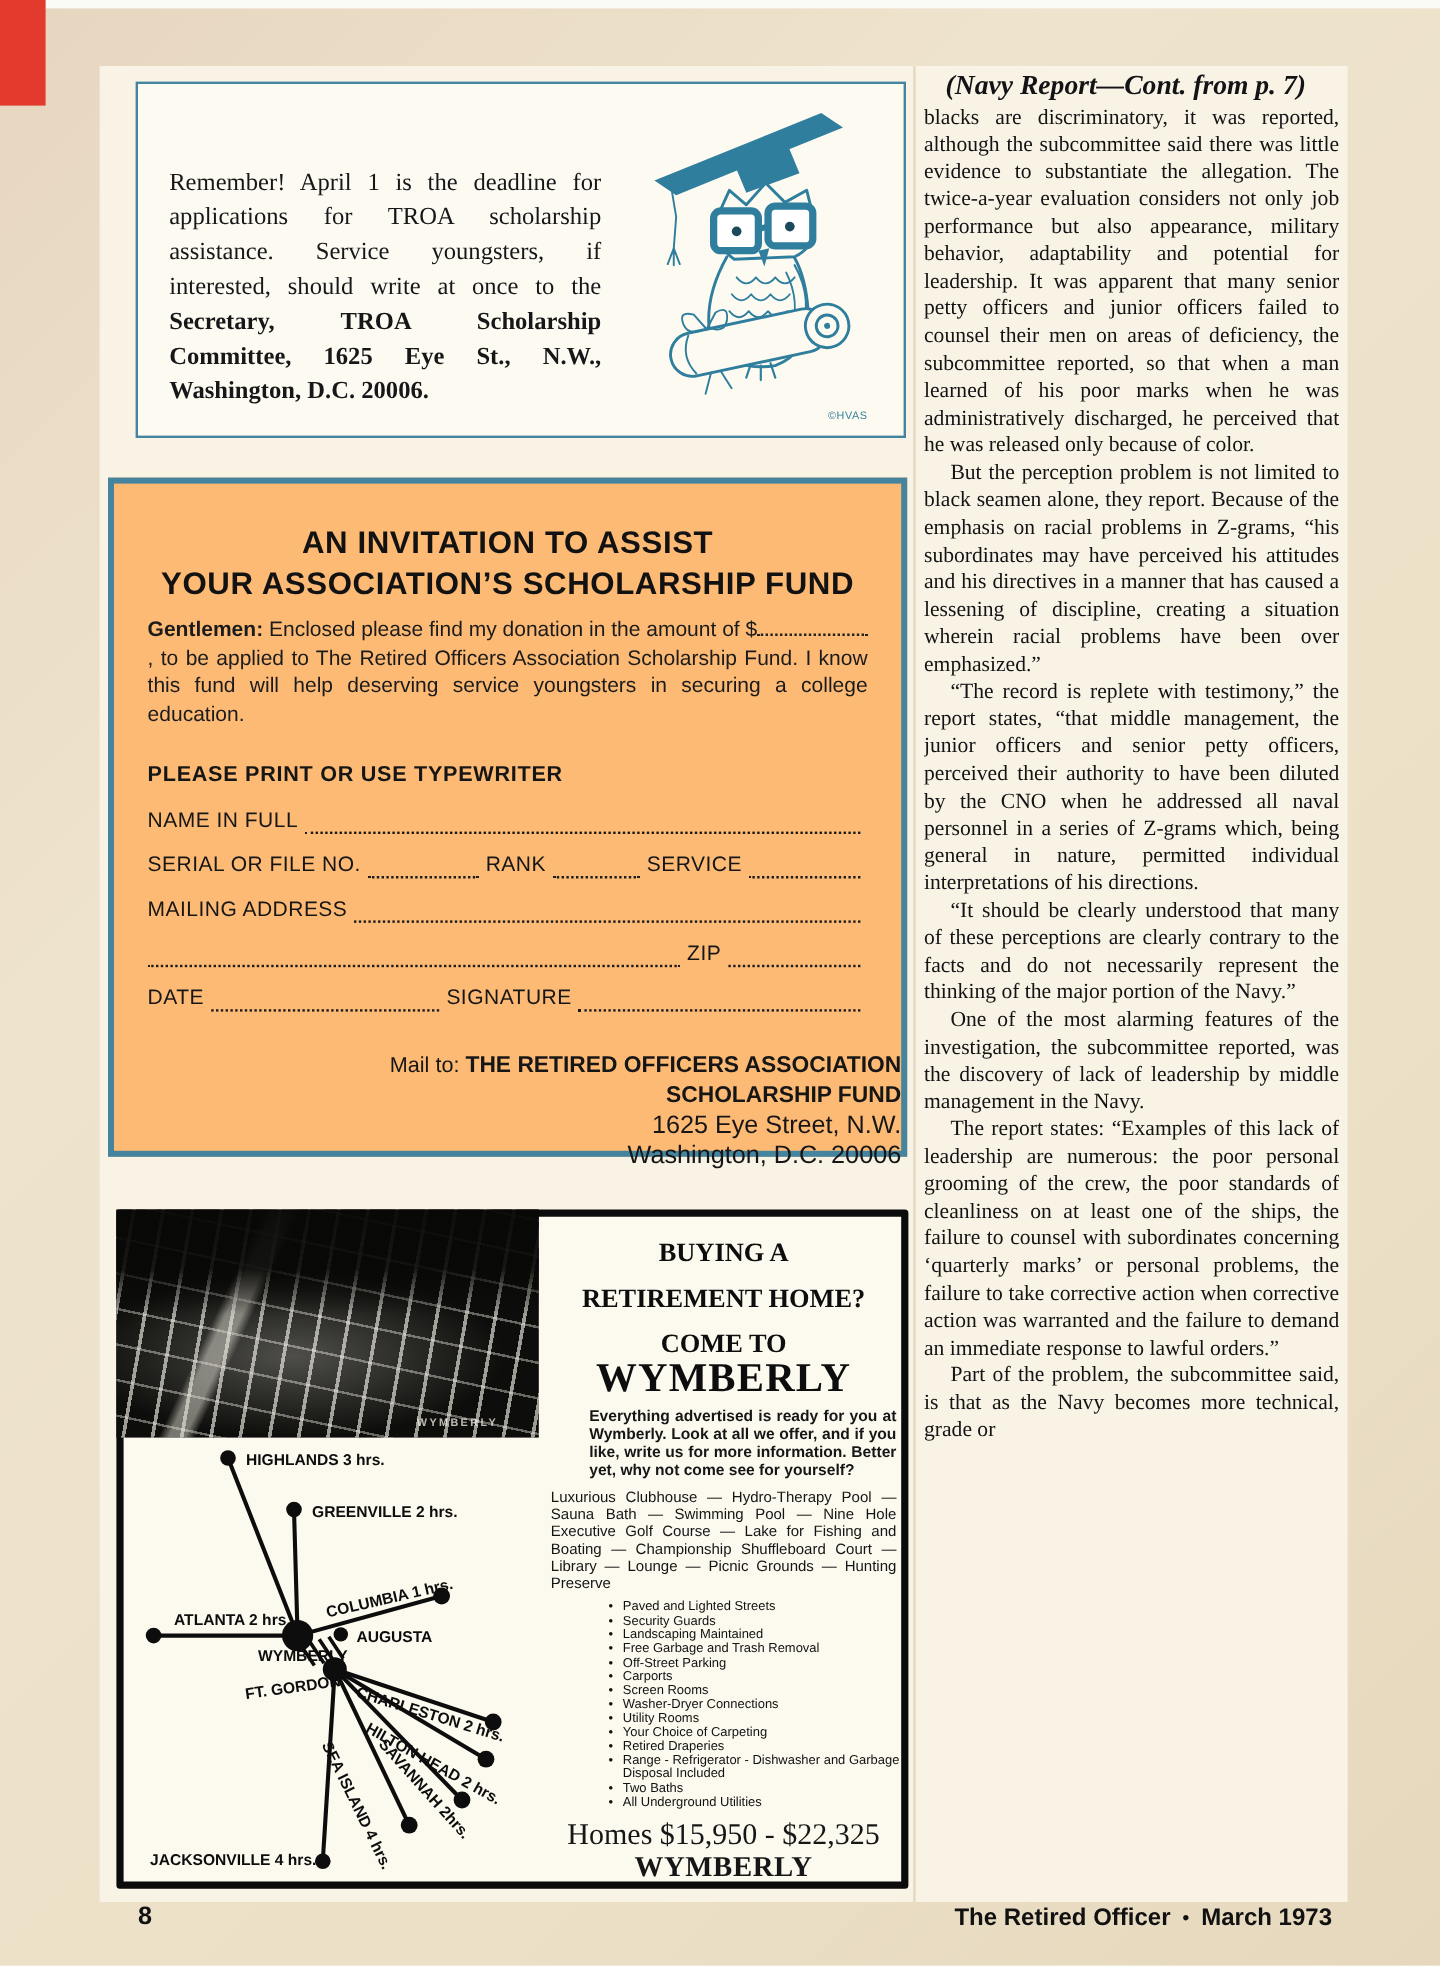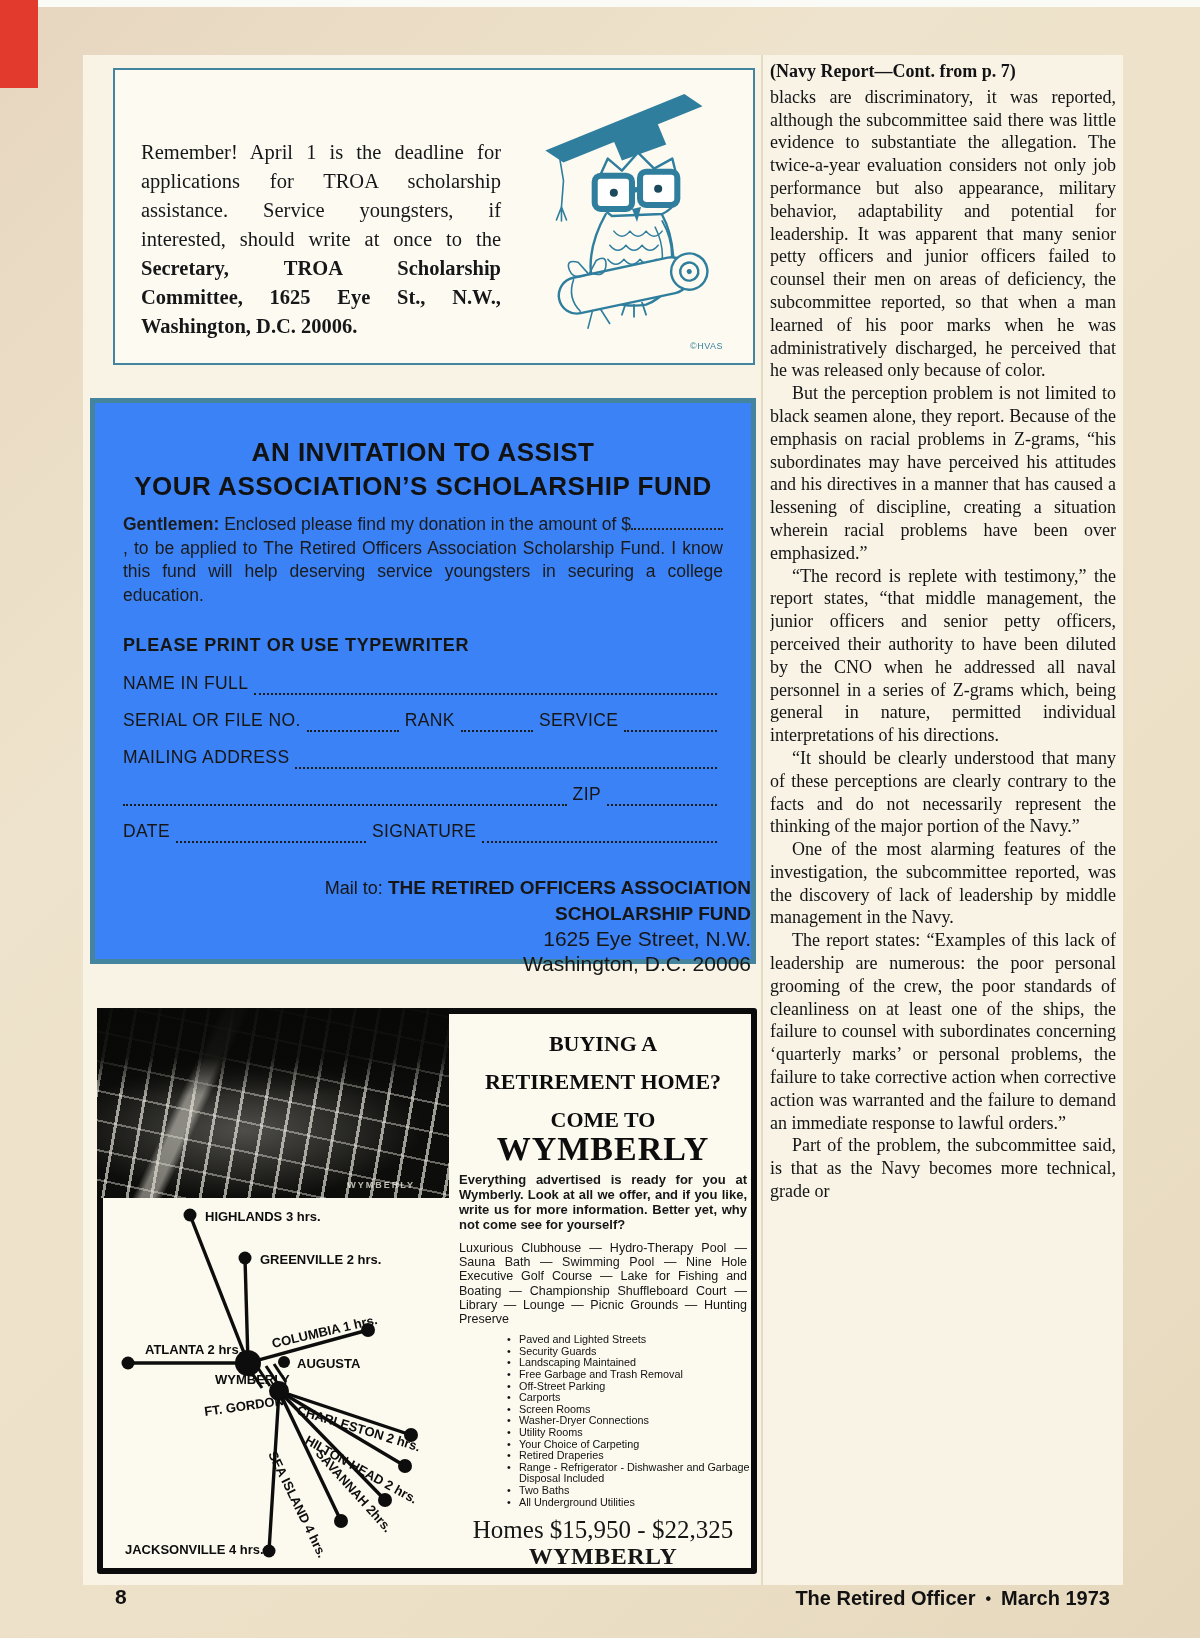--- a/index.html
+++ b/index.html
@@ -17,21 +17,21 @@
   .reminder-box{position:absolute;left:113px;top:68px;width:642px;height:297px;
     background:#fdfbf1;border:2px solid #44849f;box-sizing:border-box;}
   .reminder-text{position:absolute;left:26px;top:68px;width:360px;
     font-family:"Liberation Serif",serif;font-size:20.5px;line-height:29px;color:#17171a;text-align:justify;}
   .reminder-text b{font-weight:700;}
   .owl-wrap{position:absolute;right:14px;top:10px;width:210px;height:272px;}
   .owl-credit{position:absolute;right:30px;bottom:12px;font-size:9px;color:#35809c;letter-spacing:.5px;}
 
   
   .inv-box{position:absolute;left:90px;top:398px;width:666px;height:566px;
-    background:#3b82f6;border:5px solid #44849f;box-sizing:border-box;}
+    background:#fdba74;border:5px solid #44849f;box-sizing:border-box;}
   .inv-inner{position:relative;width:100%;height:100%;}
   .inv-title{position:absolute;left:0;top:32px;width:100%;text-align:center;
     font-weight:700;font-size:26px;line-height:34px;letter-spacing:.5px;color:#121212;}
   .inv-para{position:absolute;left:28px;top:110px;width:600px;font-size:17.5px;line-height:23.5px;color:#1b1b1b;text-align:justify;}
   .inv-para b{font-weight:700;}
   .dots-inline{display:inline-block;width:92px;border-bottom:2px dotted #222;height:14px;}
   .inv-note{position:absolute;left:28px;top:232px;font-weight:700;font-size:18px;letter-spacing:.6px;}
   .frow{position:absolute;left:28px;width:600px;display:flex;align-items:flex-end;
     font-size:17.5px;letter-spacing:.4px;color:#161616;}
   .frow .lbl{white-space:nowrap;padding-bottom:1px;}
@@ -53,34 +53,34 @@
       repeating-linear-gradient(12deg,transparent 0 17px,rgba(252,250,240,.38) 17px 19px,transparent 19px 29px),
       radial-gradient(ellipse 70% 50% at 42% 64%,rgba(250,248,238,.28),rgba(0,0,0,0) 72%),
       #0d0d0b;}
   .ad-photo .photo-label{position:absolute;right:34px;bottom:8px;color:rgba(245,243,232,.75);
     font-size:9px;letter-spacing:2px;font-weight:700;}
   .ad-map{position:absolute;left:0;top:188px;width:348px;height:360px;}
   .ad-col{position:absolute;left:352px;top:4px;width:296px;height:550px;overflow:hidden;}
   .ad-h{ text-align:center;font-family:"Liberation Serif",serif;font-weight:700;color:#0d0d0d;}
   .ad-h1{font-size:22px;line-height:25px;margin-top:13px;}
   .ad-h4{font-size:34px;line-height:34px;letter-spacing:1px;}
-  .ad-intro{margin-top:6px;font-weight:700;font-size:13px;line-height:15px;text-align:justify;padding:0 4px;}
+  .ad-intro{margin-top:6px;font-weight:700;font-size:13px;line-height:15px;text-align:justify;padding:0 4px;margin-left:32px;}
   .ad-features{margin-top:9px;font-size:12.5px;line-height:14.2px;text-align:justify;padding:0 4px;color:#151515;}
   .ad-bullets{margin:8px 0 0 0;padding:0 0 0 52px;list-style:none;font-size:10.8px;line-height:11.6px;color:#111;}
   .ad-bullets li{position:relative;padding-left:12px;}
   .ad-bullets li::before{content:"•";position:absolute;left:0;top:0;}
   .ad-price{margin-top:8px;text-align:center;font-family:"Liberation Serif",serif;font-weight:400;font-size:25px;line-height:27px;}
   .ad-name{text-align:center;font-family:"Liberation Serif",serif;font-weight:700;font-size:24px;line-height:27px;letter-spacing:.5px;}
   .ad-addr{text-align:center;font-family:"Liberation Serif",serif;font-weight:700;font-size:19px;line-height:23px;}
   .map-label{font-size:13px;font-weight:700;fill:#0d0d0d;font-family:"Liberation Sans",sans-serif;}
 
   
   .article{position:absolute;left:770px;top:60px;width:346px;height:1516px;overflow:hidden;
     font-family:"Liberation Serif",serif;font-size:18px;line-height:22.8px;color:#131316;}
-  .article .head{font-weight:700;font-size:18px;margin-bottom:3px;}
+  .article .head{font-style:italic;font-weight:700;font-size:23px;margin-bottom:3px;margin-left:18px;}
   .article p{margin:0;text-align:justify;}
   .article p.ind{text-indent:22px;}
 
   
   .folio{position:absolute;left:115px;top:1585px;font-weight:700;font-size:21px;color:#111;}
   .footer-right{position:absolute;left:700px;top:1587px;width:410px;text-align:right;font-weight:700;font-size:20px;color:#111;}
   .footer-right .sep{display:inline-block;margin:0 10px;font-size:16px;vertical-align:1px;}
 </style>
 </head>
 <body>

